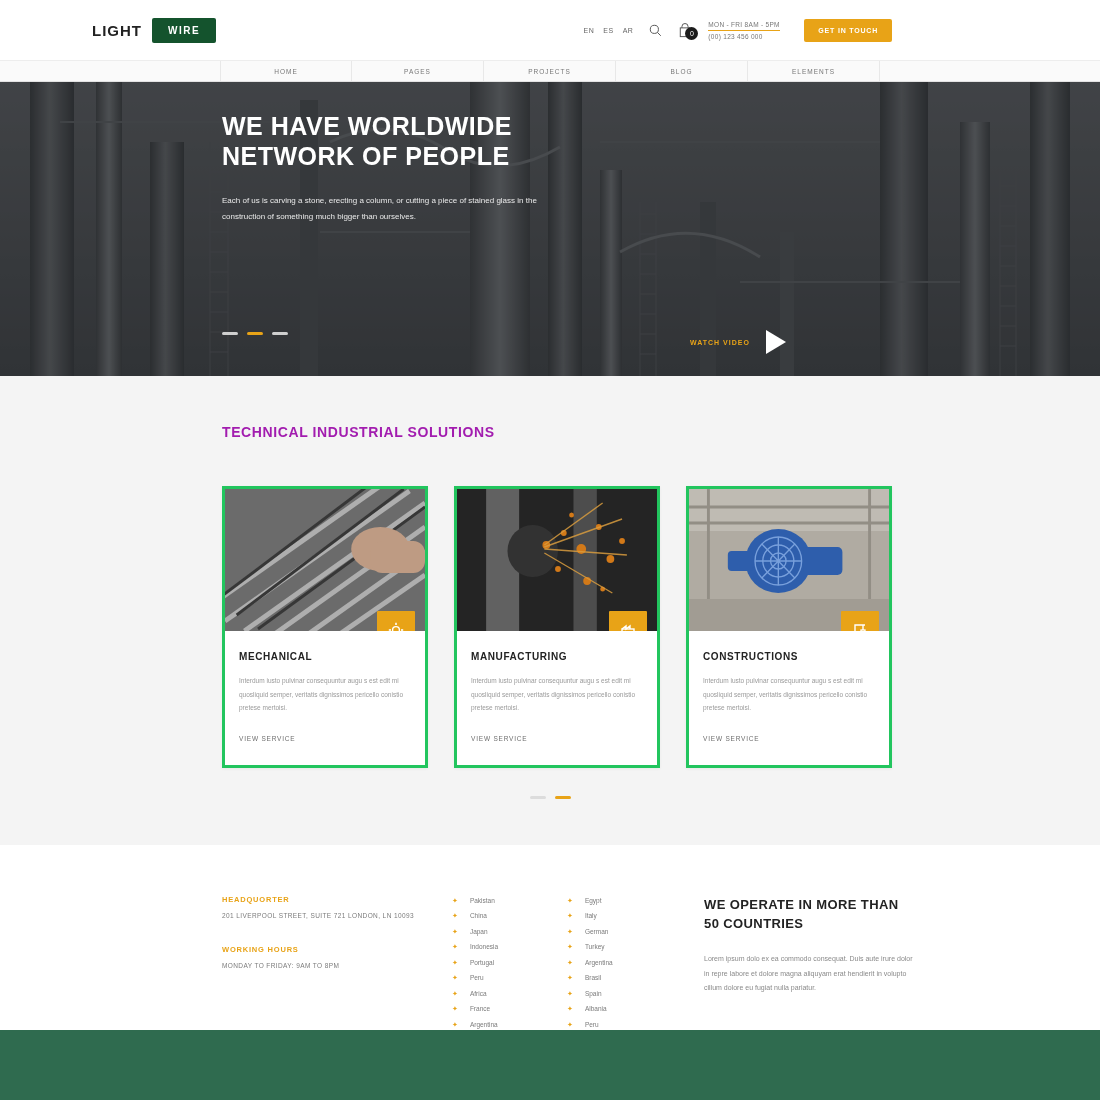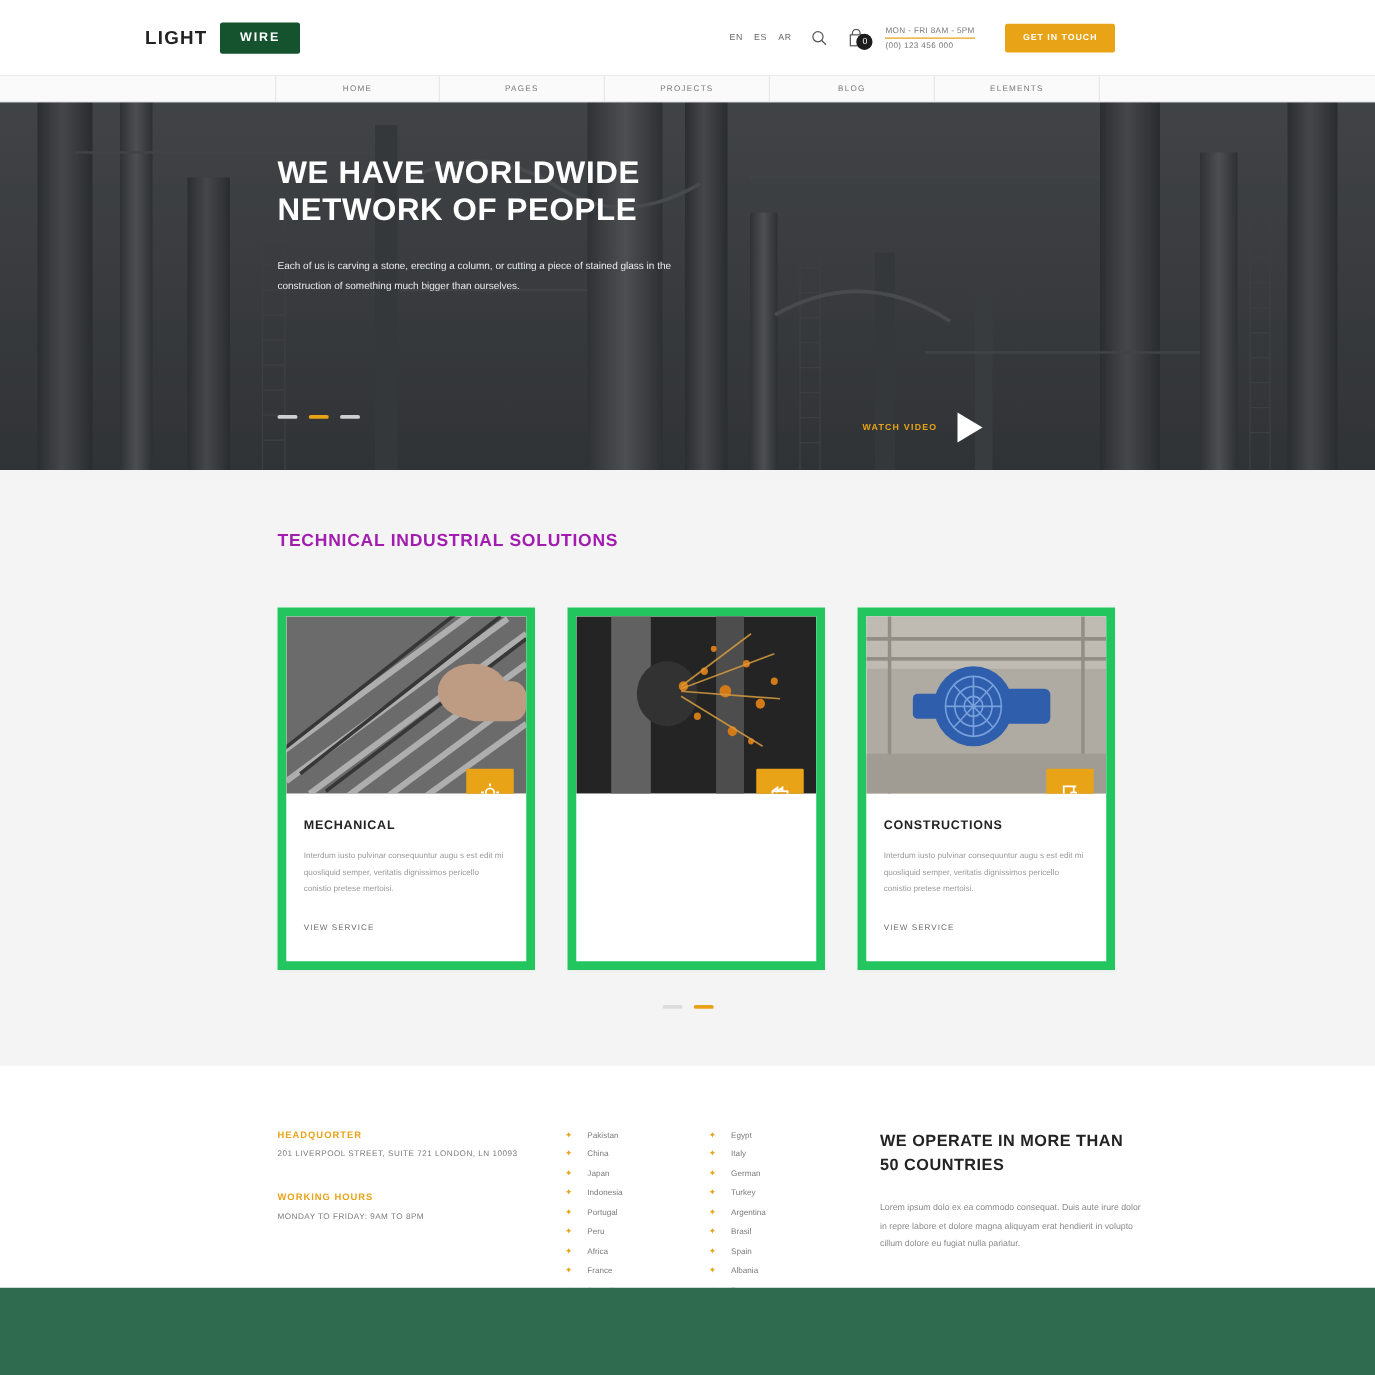--- a/index.html
+++ b/index.html
@@ -16,21 +16,21 @@
     overflow: hidden;
   }
 
   
   .topbar {
     height: 60px; width: 1100px;
     background: #ffffff;
     display: flex; align-items: center;
     position: relative;
   }
-  .logo-wrap { display: flex; align-items: center; gap: 10px; margin-left: 116px; }
+  .logo-wrap { display: flex; align-items: center; gap: 10px; margin-left: 92px; }
   .logo-light { font-size: 15px; font-weight: bold; letter-spacing: 1px; color: #222; }
   .logo-wire {
     background: #14532d; color: #fff; font-size: 10px; font-weight: bold;
     letter-spacing: 1.5px; padding: 7px 16px; border-radius: 2px;
   }
   .top-right {
     position: absolute; right: 208px; top: 0; height: 60px;
     display: flex; align-items: center; gap: 16px;
   }
   .langs { display: flex; gap: 9px; }
@@ -69,21 +69,21 @@
   .nav-item:first-child { border-left: 1px solid #e8e8e8; }
 
   
   .hero {
     position: relative; width: 1100px; height: 294px;
     background: linear-gradient(180deg,#5a5d60 0%, #4a4d50 40%, #3a3d40 100%);
     overflow: hidden;
   }
   .hero-pipes { position: absolute; inset: 0; }
   .hero-overlay { position: absolute; inset: 0; background: rgba(40,42,45,.45); }
-  .hero-content { position: absolute; left: 222px; top: 42px; width: 460px; }
+  .hero-content { position: absolute; left: 222px; top: 30px; width: 460px; }
   .hero-title {
     color: #fff; font-size: 25px; font-weight: bold; line-height: 1.18;
     letter-spacing: .5px; text-transform: uppercase;
   }
   .hero-sub {
     margin-top: 22px; color: #e9e9e9; font-size: 8px; line-height: 2;
     max-width: 320px;
   }
   .hero-dots { position: absolute; left: 222px; top: 250px; display: flex; gap: 9px; }
   .dash { width: 16px; height: 3px; background: #cfcfcf; border-radius: 2px; cursor: pointer; }
@@ -105,21 +105,21 @@
   .services { width: 1100px; background: #f4f4f4; padding-top: 44px; padding-bottom: 46px; }
   .svc-head { display: flex; margin-left: 222px; width: 660px; align-items: flex-start; }
   .svc-title {
     font-size: 14px; font-weight: bold; color: #a21caf; letter-spacing: .6px;
     text-transform: uppercase; width: 340px; padding-top: 4px;
   }
   .svc-desc { font-size: 7.5px; color: #8a8a8a; line-height: 2.1; width: 322px; }
 
   .cards { display: flex; gap: 26px; margin-left: 222px; margin-top: 46px; }
   .card {
-    width: 206px; background: #fff; border: 7px solid #22c55e;
+    width: 206px; background: #fff; border: 3px solid #22c55e;
     box-shadow: 0 1px 3px rgba(0,0,0,.05);
   }
   .card-img { position: relative; width: 100%; height: 142px; overflow: hidden; }
   .card-badge {
     position: absolute; right: 10px; bottom: -18px;
     width: 38px; height: 38px; background: #e8a317;
     display: flex; align-items: center; justify-content: center;
     border-radius: 1px;
   }
   .card-body { padding: 20px 14px 20px 14px; }
@@ -360,20 +360,25 @@
             </g>
             <rect x="0" y="0" width="206" height="142" fill="#000" opacity="0.12"></rect>
           </svg>
           <span class="card-badge">
             <svg width="16" height="16" viewBox="0 0 16 16">
               <rect x="2" y="7" width="12" height="7" fill="none" stroke="#fff" stroke-width="1.4"></rect>
               <path d="M2 7 L6 4 L6 7 L10 4 L10 7" fill="none" stroke="#fff" stroke-width="1.4"></path>
             </svg>
           </span>
         </div>
+        <div class="card-body">
+          <div class="card-title">MANUFACTURING</div>
+          <div class="card-text">Interdum iusto pulvinar consequuntur augu s est edit mi quosliquid semper, veritatis dignissimos pericello conistio pretese mertoisi.</div>
+          <a class="card-link">VIEW SERVICE</a>
+        </div>
       </div>
 
       <div class="card">
         <div class="card-img">
           <svg width="100%" height="100%" viewBox="0 0 206 142" preserveAspectRatio="none">
             <rect width="206" height="142" fill="#b9b4aa"></rect>
             <rect x="0" y="0" width="206" height="42" fill="#c9c5bd"></rect>
             <g stroke="#9a958c" stroke-width="3" fill="none">
               <path d="M 0 18 H 206"></path>
                 <path d="M 0 34 H 206"></path>

